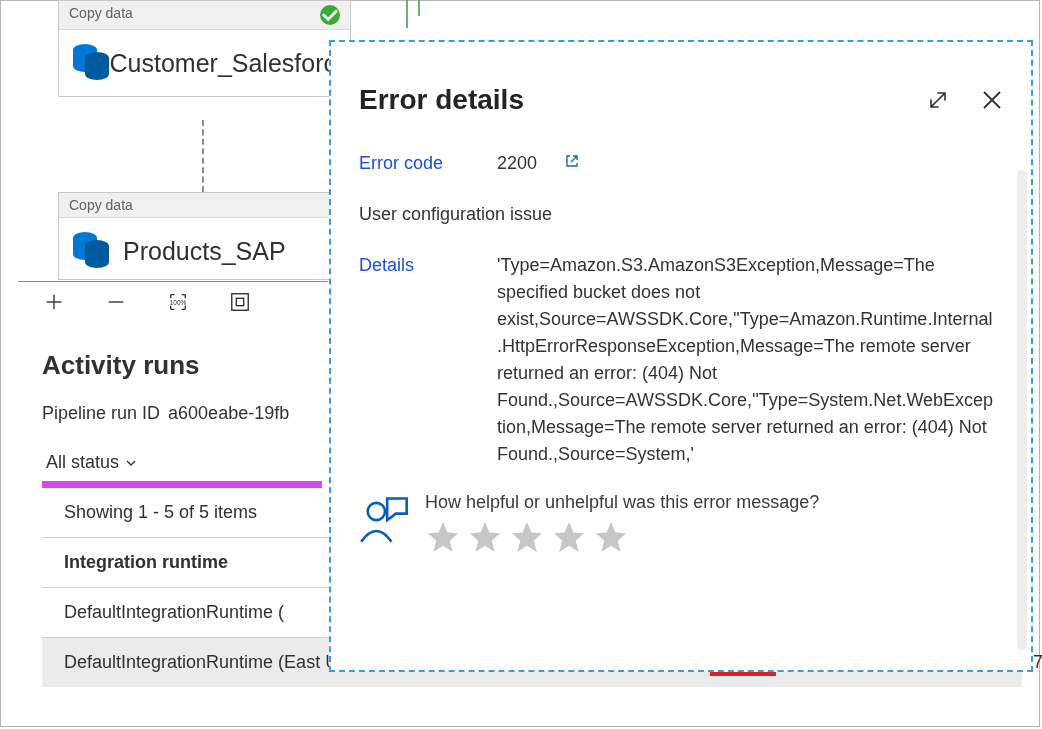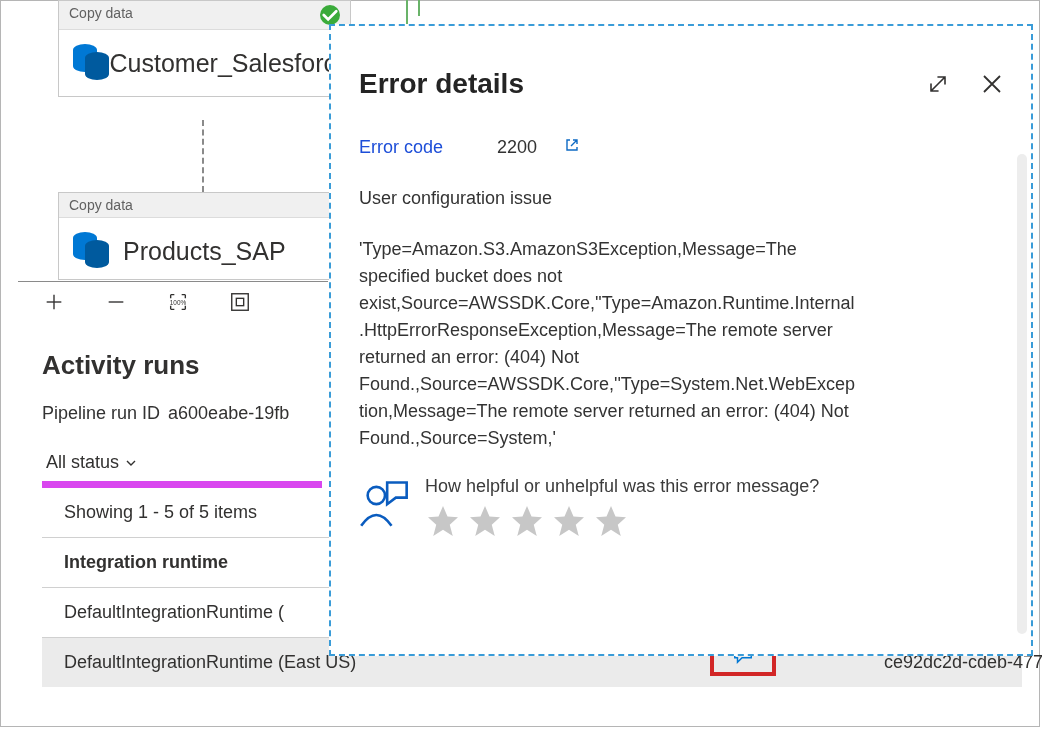--- a/index.html
+++ b/index.html
@@ -143,21 +143,21 @@
     width: 66px;
     height: 44px;
     border: 4px solid #d22626;
     display: flex; align-items: center; justify-content: center;
   }
 
   
   .panel {
     position: absolute;
     left: 329px;
-    top: 24px;
+    top: 40px;
     width: 704px;
     height: 632px;
     background: #fff;
     border: 2px dashed #3a9cd8;
     padding: 24px 18px 14px 28px;
   }
   .panel-title-row {
     display: flex;
     align-items: center;
     justify-content: space-between;
@@ -362,20 +362,21 @@
         </svg>
       </span>
     </div>
   </div>
 
   <div class="kv">
     <div class="v">User configuration issue</div>
   </div>
 
   <div class="kv">
+    <div class="k">Details</div>
     <div class="v details">'Type=Amazon.S3.AmazonS3Exception,Message=The specified bucket does not exist,Source=AWSSDK.Core,''Type=Amazon.Runtime.Internal.HttpErrorResponseException,Message=The remote server returned an error: (404) Not Found.,Source=AWSSDK.Core,''Type=System.Net.WebException,Message=The remote server returned an error: (404) Not Found.,Source=System,'</div>
   </div>
 
   <div class="feedback">
     <svg class="fb-icon" viewBox="0 0 48 48">
       <circle cx="16" cy="18" r="8" stroke="#0a5cbf" stroke-width="2.4" fill="none"></circle>
       <path d="M2 46 q14 -20 28 0" stroke="#0a5cbf" stroke-width="2.4" fill="none"></path>
       <path d="M26 6 h18 v14 h-10 l-8 6 z" stroke="#0a5cbf" stroke-width="2.4" fill="#fff"></path>
     </svg>
     <div>

